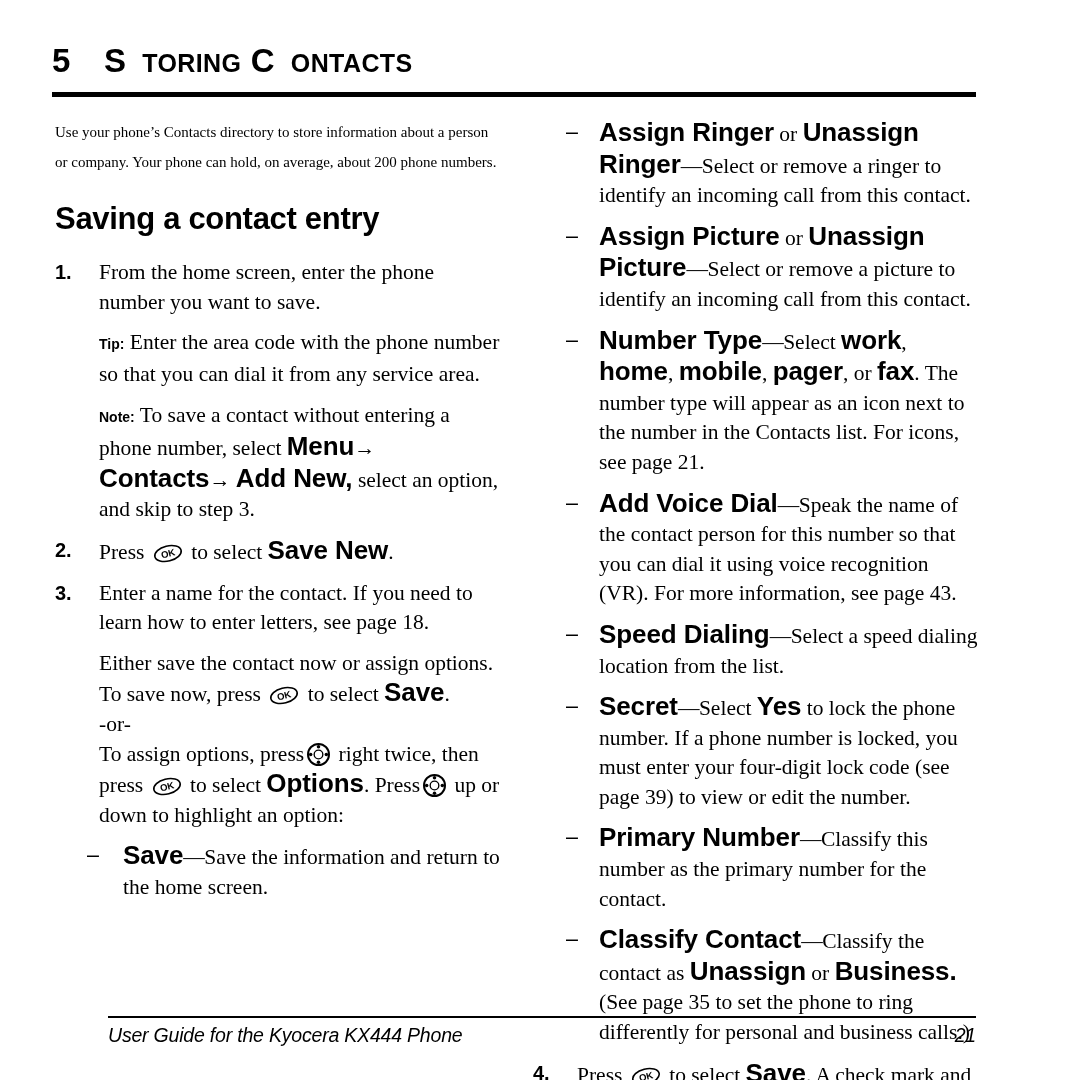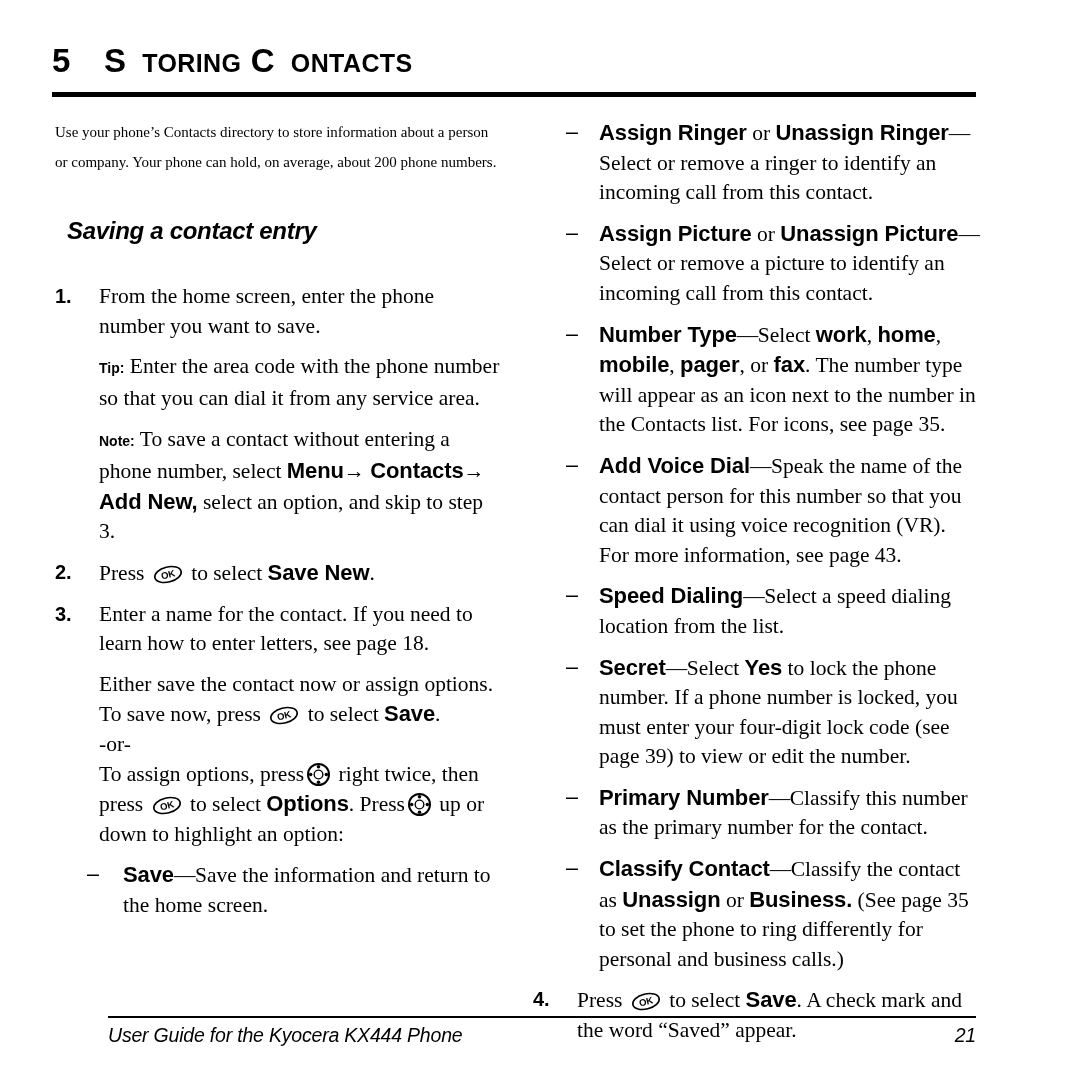--- a/index.html
+++ b/index.html
@@ -75,25 +75,24 @@
     margin: 0 0 0 0;
     text-align: left;
   }
   .gap-sm { height: 11px; }
   .gap-lg { height: 25px; }
 
   
   .sec-head {
     font-family: "Liberation Sans", "DejaVu Sans", sans-serif;
     font-weight: bold;
-    font-size: 24px;
+    font-size: 31px;
     line-height: 34px;
     letter-spacing: -0.3px;
-    margin: 12px;
-    font-style: italic;
+    margin: 0;
   }
 
   
   .step {
     position: relative;
     padding-left: 44px;
     font-size: 21.5px;
     line-height: 29.6px;
   }
   .step-num {
@@ -136,21 +135,21 @@
     left: 33px;
     top: 0;
     font-family: "Liberation Sans", "DejaVu Sans", sans-serif;
     font-size: 21.5px;
   }
 
   
   .ui {
     font-family: "Liberation Sans", "DejaVu Sans", sans-serif;
     font-weight: bold;
-    font-size: 22px;
+    font-size: 26px;
     letter-spacing: -0.1px;
   }
   .lbl {
     font-family: "Liberation Sans", "DejaVu Sans", sans-serif;
     font-weight: bold;
     font-size: 14px;
   }
   .arrow { font-size: 21px; }
   .emdash { letter-spacing: -0.5px; }
 
@@ -337,21 +336,21 @@
 
     <div class="gap-sm"></div>
     <div class="bullet-right">
       <span class="dash">–</span>
       <span class="ui">Number Type</span><span class="emdash">—</span><span>Select</span>
       <span class="ui">work</span>,
       <span class="ui">home</span>,
       <span class="ui">mobile</span>,
       <span class="ui">pager</span>,
       <span>or</span>
-      <span class="ui">fax</span><span>. The number type will appear as an icon next to the number in the Contacts list. For icons, see page 35.</span>
+      <span class="ui">fax</span><span>. The number type will appear as an icon next to the number in the Contacts list. For icons, see page 21.</span>
     </div>
 
     <div class="gap-sm"></div>
     <div class="bullet-right">
       <span class="dash">–</span>
       <span class="ui">Add Voice Dial</span><span class="emdash">—</span><span>Speak the name of the contact person for this number so that you can dial it using voice recognition (VR). For more information, see page 43.</span>
     </div>
 
     <div class="gap-sm"></div>
     <div class="bullet-right">

